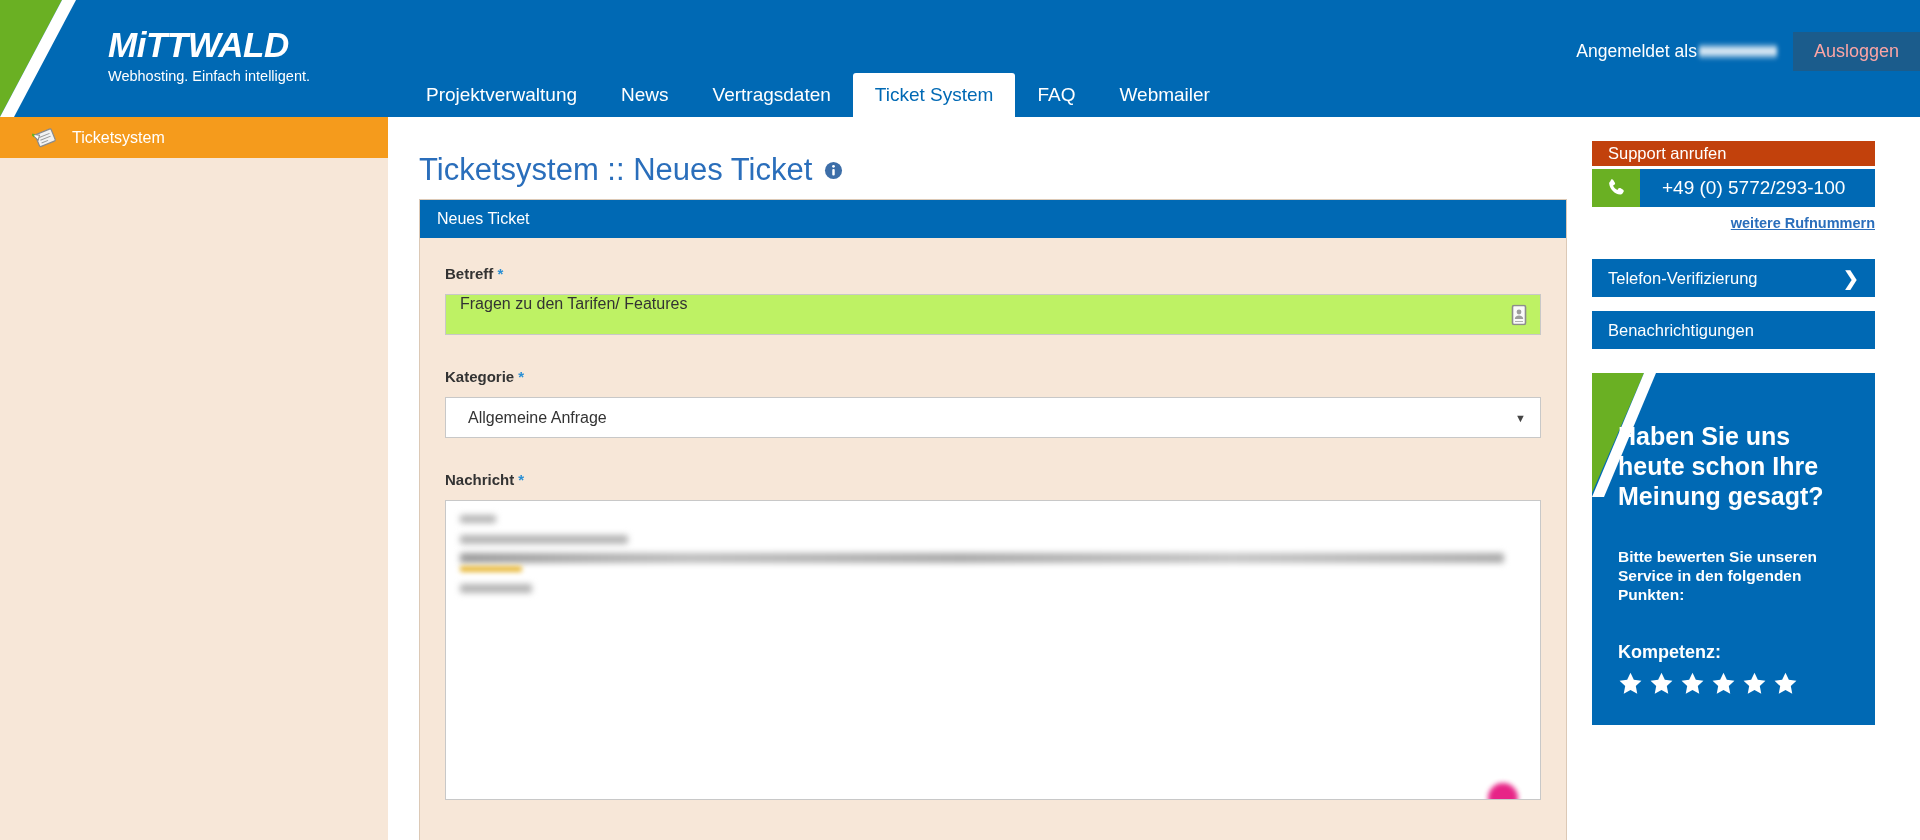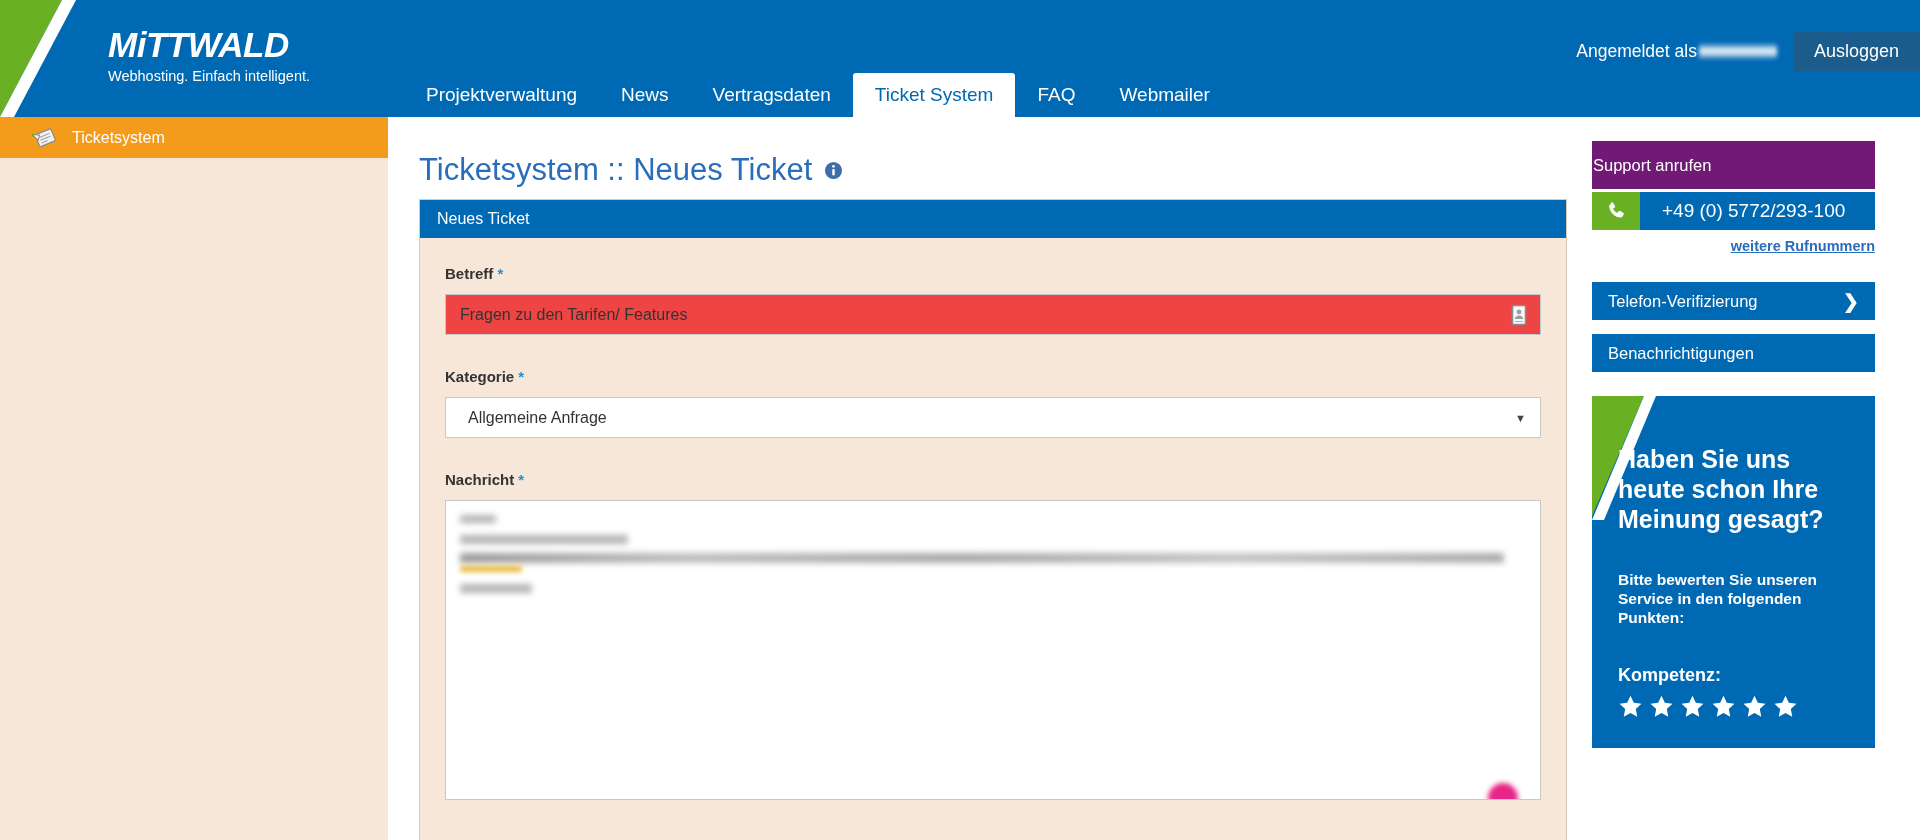--- a/index.html
+++ b/index.html
@@ -116,21 +116,21 @@
       rgba(255,255,255,0.0) 0%,
       rgba(255,255,255,0.55) 22%,
       rgba(255,255,255,0.95) 48%,
       rgba(255,255,255,0.60) 72%,
       rgba(255,255,255,0.0) 100%);
     filter: blur(2.2px);
     border-radius: 3px;
   }
   .logout-btn {
     background: #1b5c8c;
-    color: #ffffff;
+    color: #fca5a5;
     font-size: 18px;
     padding: 9px 21px;
     border: none;
     cursor: pointer;
     font-family: inherit;
     white-space: nowrap;
   }
 
   
   .side-tab {
@@ -222,24 +222,24 @@
     font-weight: bold;
     color: #333333;
     margin-bottom: 12px;
     white-space: nowrap;
   }
   .req { color: #2a8fd4; font-weight: bold; }
 
   .text-input {
     position: relative;
     height: 41px;
-    background: #ef4444;
+    background: #bef264;
     border: 1px solid #c8c8c8;
     display: flex;
-    align-items: center;
+    align-items: flex-start;
   }
   .text-input .val {
     font-size: 16px;
     color: #333333;
     padding-left: 14px;
     white-space: nowrap;
   }
   .input-trailing-icon {
     position: absolute;
     right: 12px;
@@ -327,27 +327,27 @@
     left: 1580px;
     top: 117px;
     width: 340px;
     height: 723px;
     background: #ffffff;
     padding-top: 24px;
   }
   .rail-inner { width: 283px; margin-left: 12px; }
 
   .rail-head {
-    background: #701a75;
+    background: #c2410c;
     color: #ffffff;
     font-size: 16.5px;
-    height: 48px;
-    display: flex;
-    align-items: center;
-    padding-left: 1px;
+    height: 25px;
+    display: flex;
+    align-items: center;
+    padding-left: 16px;
     white-space: nowrap;
   }
   .phone-row {
     display: flex;
     align-items: stretch;
     height: 38px;
     background: #0069b4;
     margin-top: 3px;
     cursor: pointer;
   }

